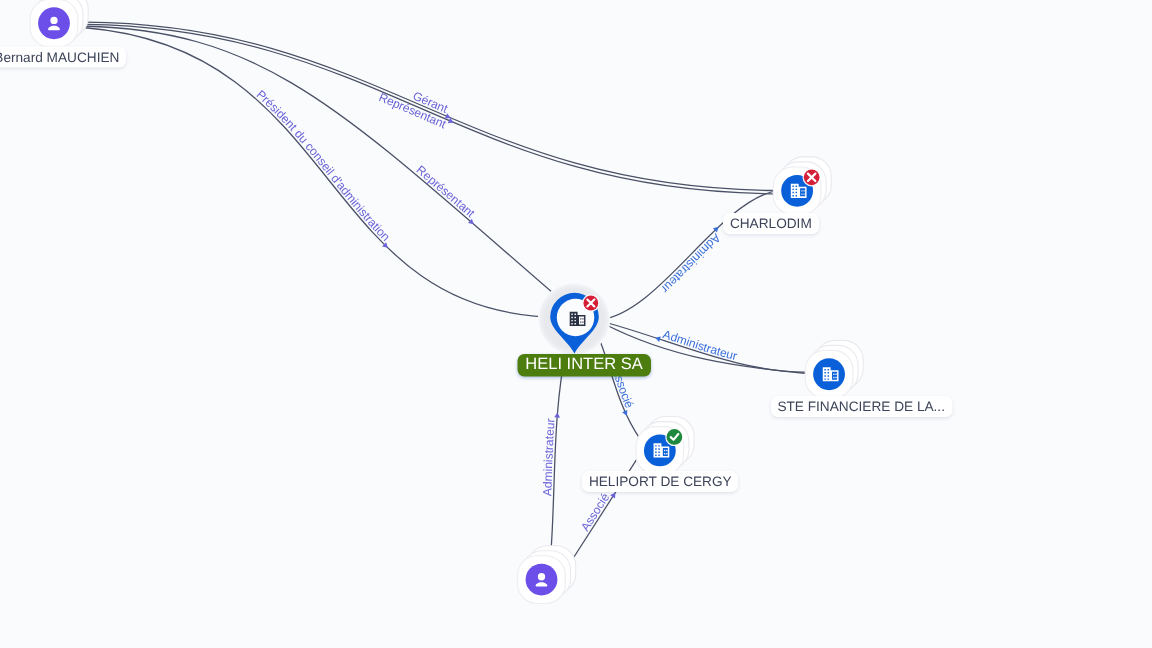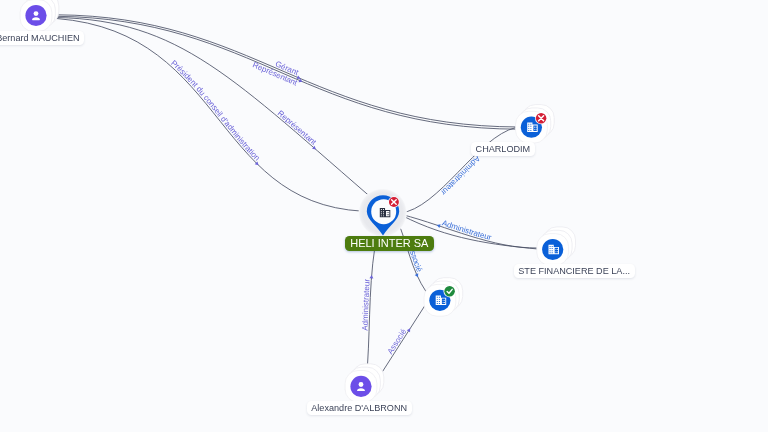--- a/index.html
+++ b/index.html
@@ -140,17 +140,17 @@
           <rect x="345.1" y="370.5" width="31.8" height="31.8" rx="13" fill="#fff" stroke="#ededf2" stroke-width="0.75"></rect>
           <circle cx="361" cy="386.4" r="10.6" fill="#6c4ee8"></circle>
           <g transform="translate(354.30,379.70) scale(0.5583)">
             <circle cx="12" cy="8.6" r="4.35" fill="#ffffff"></circle>
             <path fill="#ffffff" d="M12 15.1c-4.2 0-7.05 2.25-7.05 4.2 0 .65.35 1.0 1.05 1.0h12c.7 0 1.05-.35 1.05-1.0 0-1.95-2.85-4.2-7.05-4.2z"></path>
           </g>
         </g>
       </g>
     </svg>
 <div class="nlabel" style="left: -8.4px; top: 30.7px;">Bernard MAUCHIEN</div>
-    <div class="nlabel" style="left: 471px; top: 141.5px;">CHARLODIM</div>
+    <div class="nlabel" style="left: 482px; top: 141.5px;">CHARLODIM</div>
     <div class="nlabel sel" style="left: 344.7px; top: 236.3px;">HELI INTER SA</div>
     <div class="nlabel" style="left: 491.7px; top: 263.8px; margin-left: 22px;">STE FINANCIERE DE LA...</div>
-    <div class="nlabel" style="left: 306.7px; top: 400.9px;">Alexandre D'ALBRONN</div>
+    <div class="nlabel" style="left: 388px; top: 313.5px;">HELIPORT DE CERGY</div>
   </div>
 
 </body></html>

